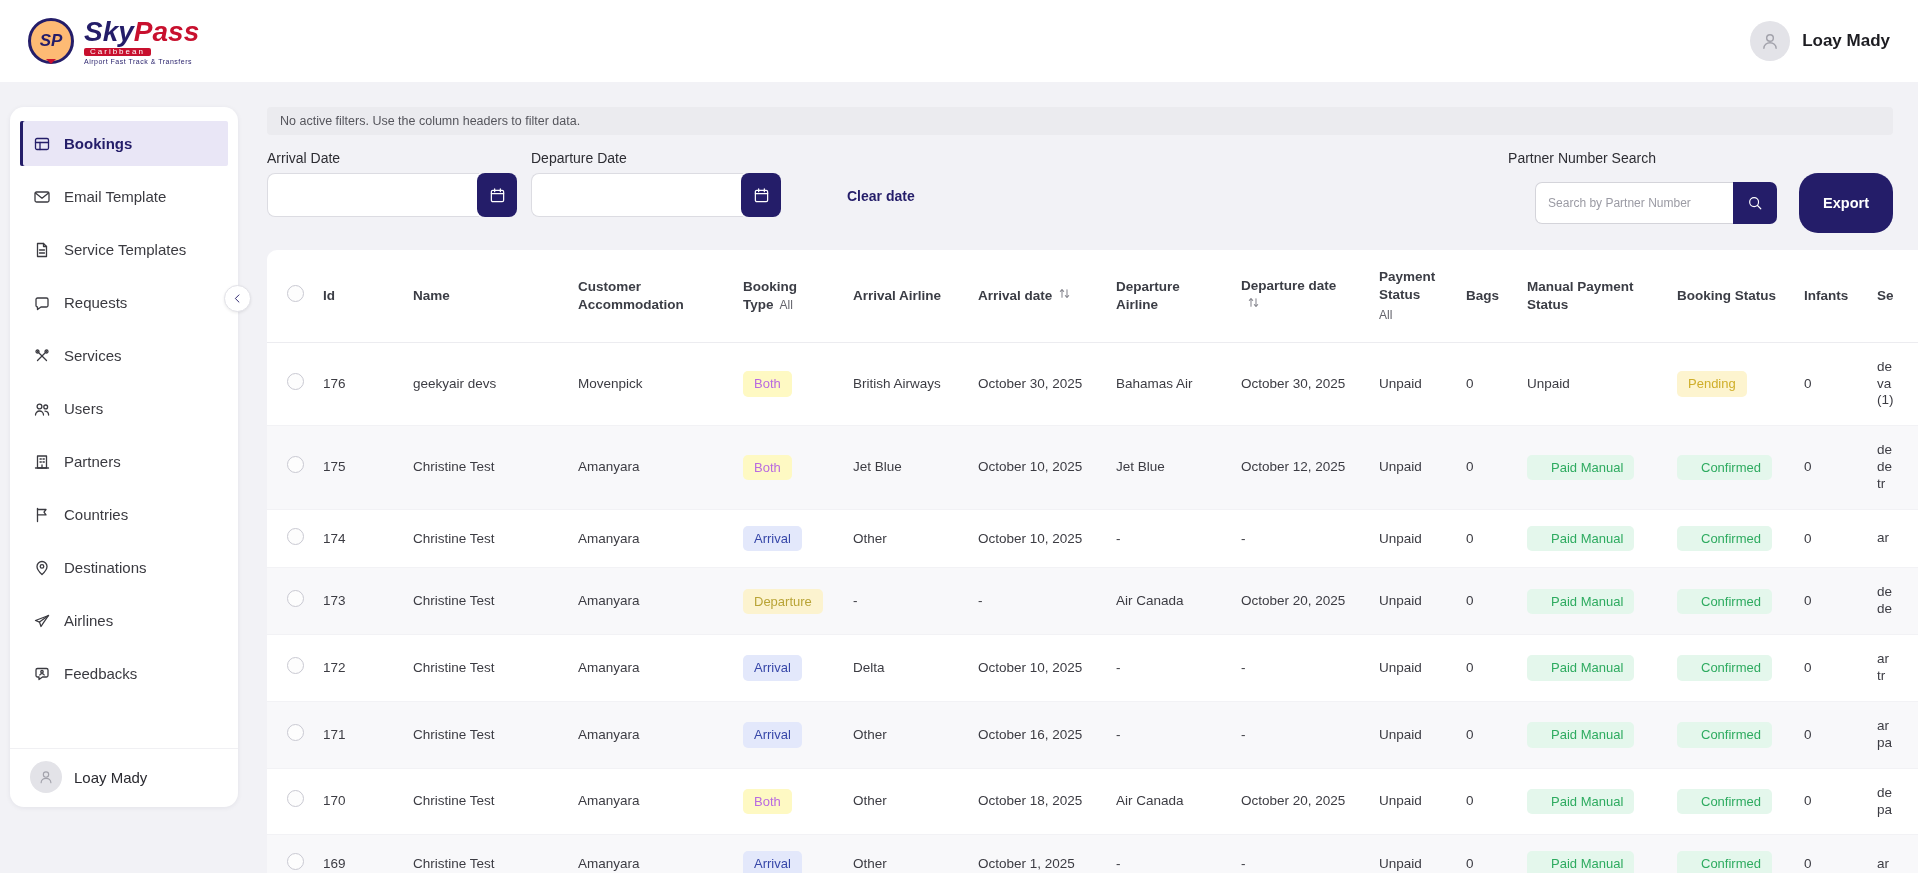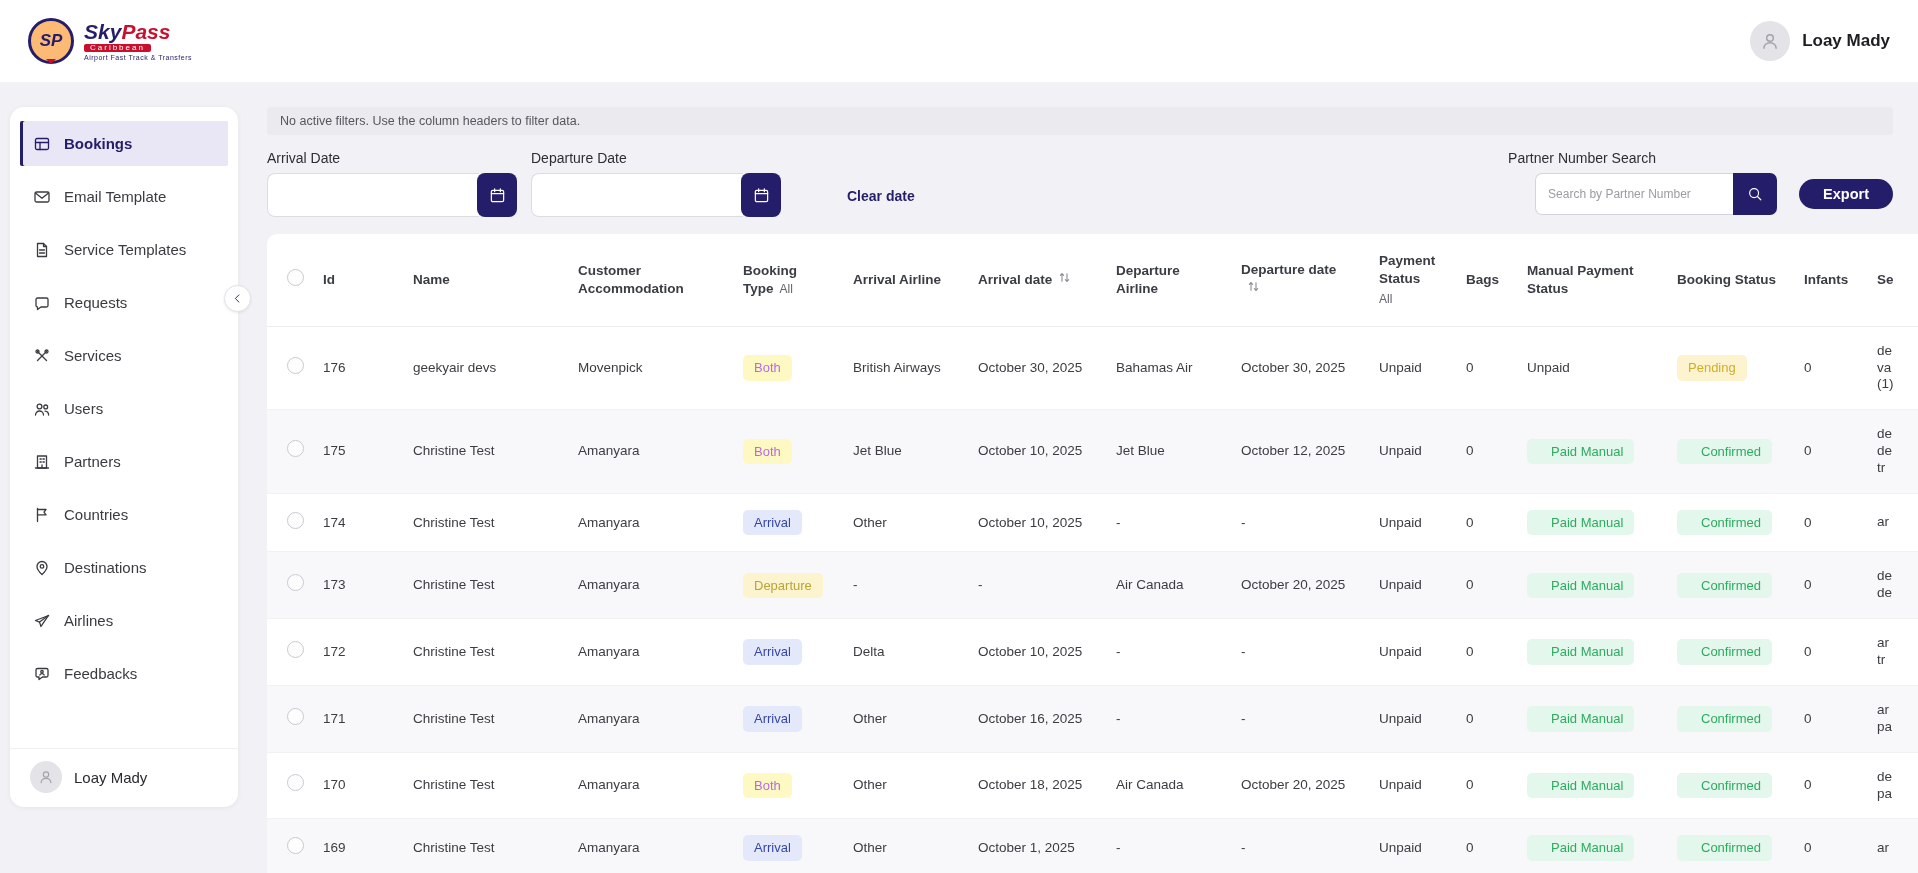--- a/index.html
+++ b/index.html
@@ -11,21 +11,21 @@
     color:#3c3c43;
     position:relative;
   }
   
   .topbar{ height:82px; background:#ffffff; display:flex; align-items:center; justify-content:space-between; padding:0 28px; }
   .logo{ display:flex; align-items:center; gap:10px; cursor:pointer; }
   .logo-emblem{ width:46px; height:46px; border-radius:50%; border:3px solid #241d69; display:flex; align-items:center; justify-content:center;
     font-style:italic; font-weight:bold; font-size:17px; color:#241d69; position:relative; background:#fdba74; }
   .logo-emblem:after{ content:''; position:absolute; bottom:-8px; left:50%; transform:translateX(-50%); border:5px solid transparent; border-top-color:#c8102e; }
   .logo-text{ display:flex; flex-direction:column; line-height:1; }
-  .logo-brand{ font-style:italic; font-weight:bold; font-size:21px; }
+  .logo-brand{ font-style:italic; font-weight:bold; font-size:28px; }
   .brand-sky{ color:#241d69; } .brand-pass{ color:#c8102e; }
   .logo-ribbon{ background:#c8102e; color:#fff; font-size:8px; letter-spacing:2px; padding:0 6px; border-radius:2px; margin:2px 0; text-align:center; width:fit-content; }
   .logo-tagline{ font-size:7px; color:#241d69; letter-spacing:.5px; }
   .topbar-user{ display:flex; align-items:center; gap:12px; cursor:pointer; }
   .avatar{ width:40px; height:40px; border-radius:50%; background:#e3e3e8; display:flex; align-items:center; justify-content:center; color:#a2a2ab; }
   .avatar svg{ width:20px; height:20px; }
   .user-name{ font-size:17px; font-weight:bold; color:#1d1d22; }
 
   
   .sidebar{ position:absolute; left:10px; top:107px; width:228px; height:700px; background:#fff; border-radius:14px;
@@ -55,21 +55,21 @@
   .date-input{ width:212px; height:44px; border:1px solid #dcdce2; border-right:none; border-radius:8px 0 0 8px; background:#fff; padding:0 12px; font-size:14px; outline:none; }
   .cal-btn{ width:40px; height:44px; background:#241d69; border:none; border-radius:8px; margin-left:-2px; display:flex; align-items:center; justify-content:center; color:#fff; cursor:pointer; }
   .cal-btn svg{ width:17px; height:17px; }
   .clear-date{ font-size:14px; font-weight:bold; color:#241d69; margin:38px 0 0 52px; cursor:pointer; text-decoration:none; }
   .right-filter{ margin-left:auto; }
   .search-row{ display:flex; align-items:center; }
   .partner-input{ width:198px; height:42px; border:1px solid #d4d4da; border-right:none; border-radius:7px 0 0 7px; background:#fff; padding:0 12px; font-size:12px; outline:none; color:#3c3c43;margin-left:27px; }
   .partner-input::placeholder{ color:#9b9ba4; }
   .search-btn{ width:44px; height:42px; background:#241d69; border:none; border-radius:0 7px 7px 0; color:#fff; display:flex; align-items:center; justify-content:center; cursor:pointer; }
   .search-btn svg{ width:16px; height:16px; }
-  .export-btn{ height:30px; margin-left:22px; background:#241d69; color:#fff; border:none; border-radius:19px; padding:0 24px; font-size:14.5px; font-weight:bold; cursor:pointer; font-family:"Liberation Sans",sans-serif; }
+  .export-btn{ height:60px; margin-left:22px; background:#241d69; color:#fff; border:none; border-radius:19px; padding:0 24px; font-size:14.5px; font-weight:bold; cursor:pointer; font-family:"Liberation Sans",sans-serif; }
 
   
   .table-wrap{ margin-top:17px; background:#fff; border-radius:10px 0 0 0; min-height:630px; }
   table{ border-collapse:collapse; table-layout:fixed; width:1702px; }
   thead th{ text-align:left; font-size:13.5px; font-weight:bold; color:#3b3d45; padding:18px 12px; vertical-align:middle;
     border-bottom:1px solid #ececf0; line-height:1.35; cursor:pointer; }
   thead th.col-select, tbody td.col-select{ padding-left:20px; }
   .hdr-all{ font-size:12px; color:#63636b; font-weight:normal; margin-left:6px; cursor:pointer; }
   .hdr-all.block{ display:block; margin:3px 0 0 0; }
   .sort-ic{ display:inline-block; vertical-align:middle; margin-left:5px; color:#8a8a92; }

